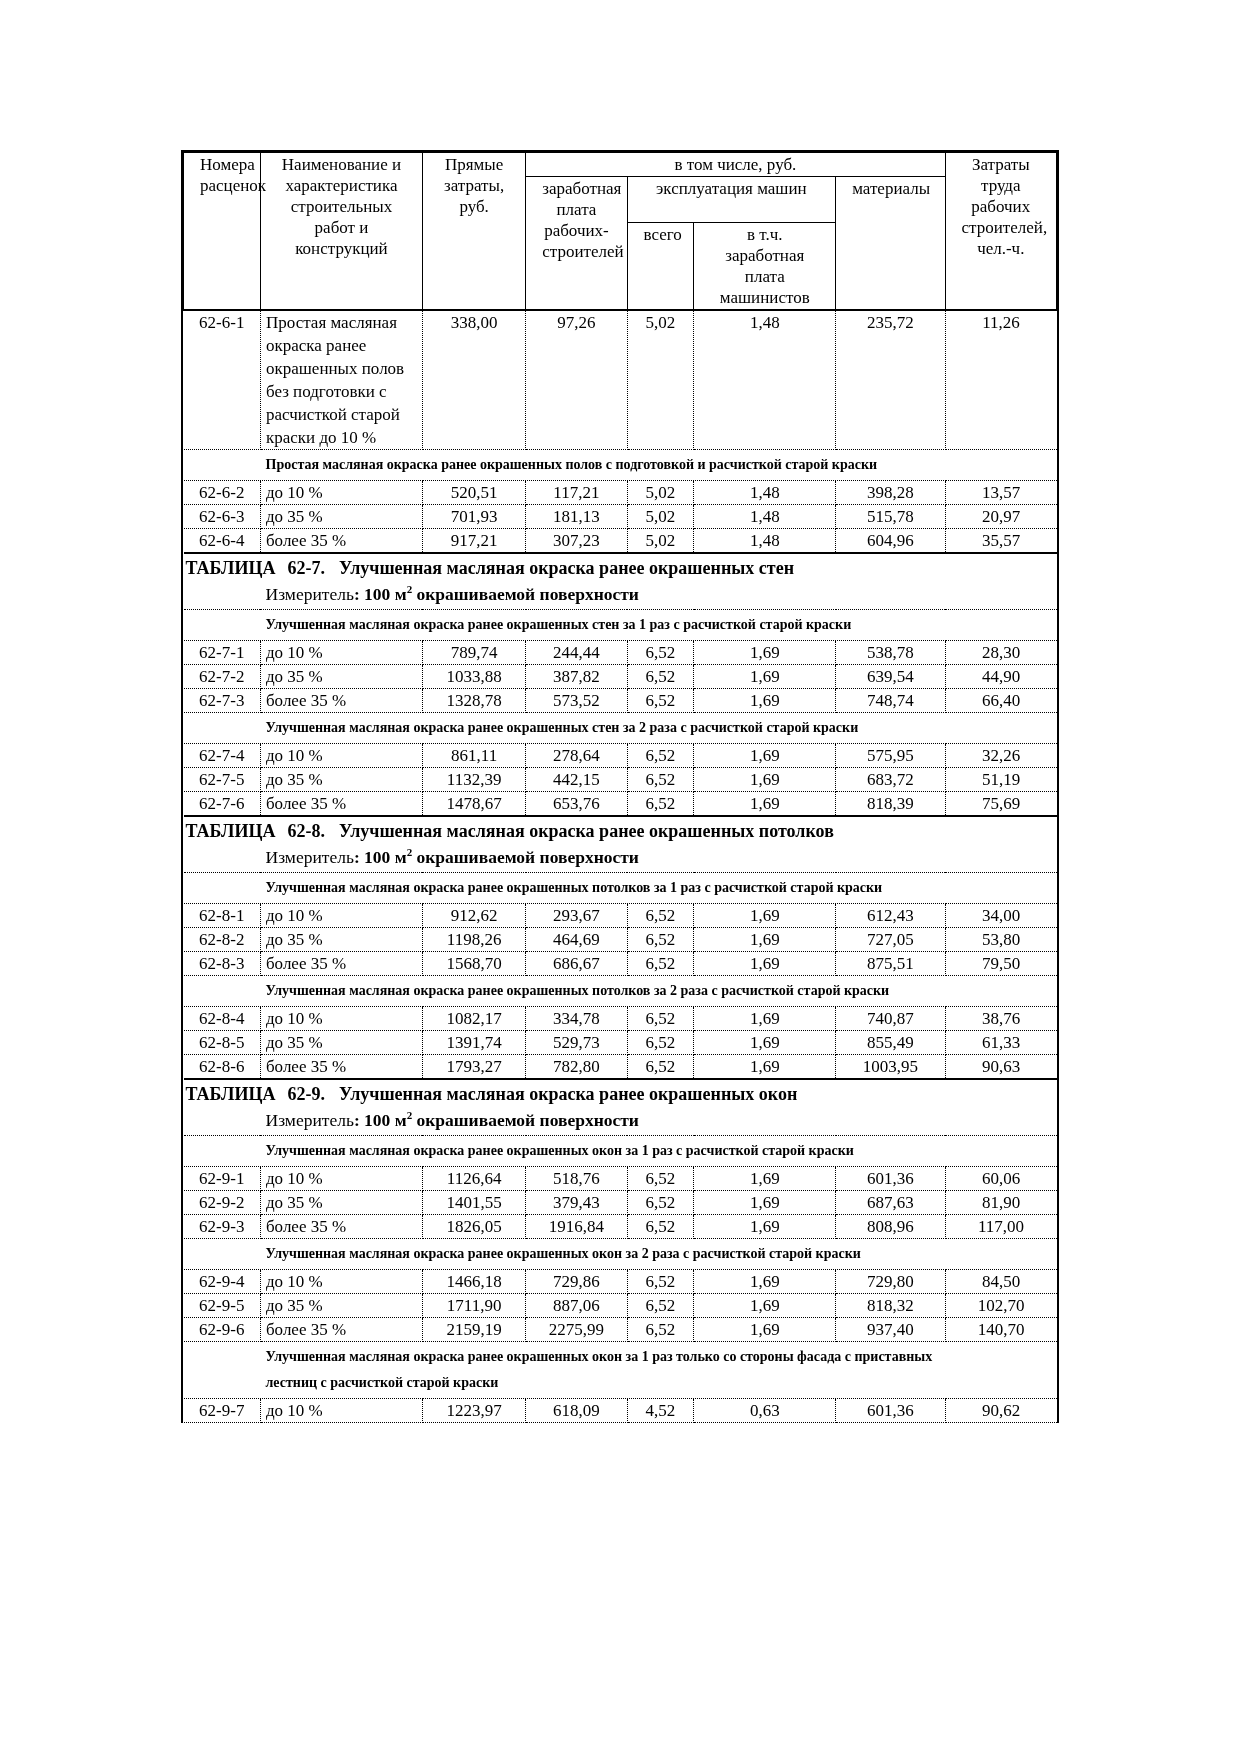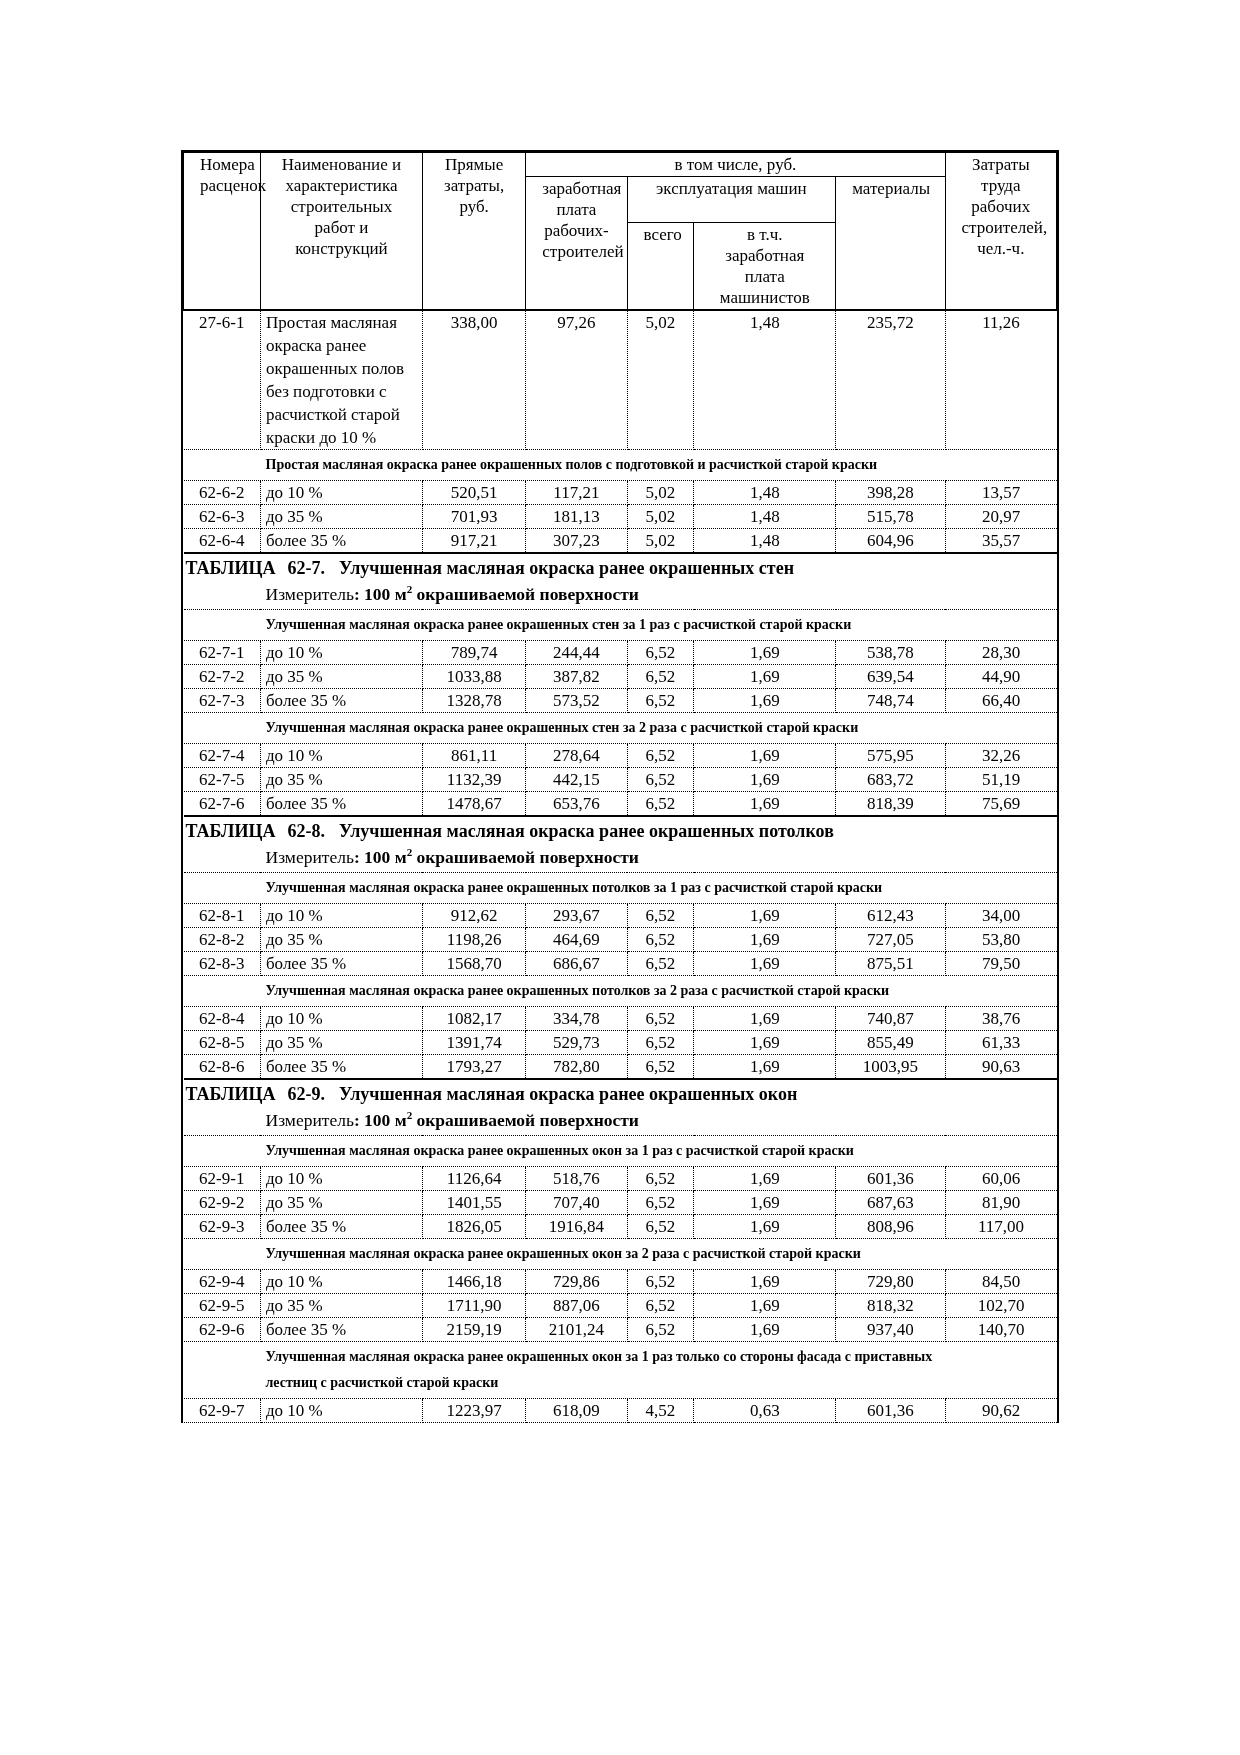--- a/index.html
+++ b/index.html
@@ -76,21 +76,21 @@
           <th colspan="2">эксплуатация машин</th>
           <th rowspan="2">материалы</th>
         </tr>
         <tr class="h-row3">
           <th>всего</th>
           <th>в т.ч. заработная плата машинистов</th>
         </tr>
       </thead>
       <tbody>
           <tr class="item-row">
-            <td class="c-code">27-6-1</td>
+            <td class="c-code">62-6-1</td>
             <td class="c-name">Простая масляная окраска ранее окрашенных полов без подготовки с расчисткой старой краски до 10 %</td>
             <td class="c-num">338,00</td>
             <td class="c-num">97,26</td>
             <td class="c-num">5,02</td>
             <td class="c-num">1,48</td>
             <td class="c-num">235,72</td>
             <td class="c-num">11,26</td>
           </tr>
           <tr class="section-row">
             <td colspan="8">
@@ -297,21 +297,21 @@
             <td class="c-num">518,76</td>
             <td class="c-num">6,52</td>
             <td class="c-num">1,69</td>
             <td class="c-num">601,36</td>
             <td class="c-num">60,06</td>
           </tr>
           <tr class="item-row">
             <td class="c-code">62-9-2</td>
             <td class="c-name">до 35 %</td>
             <td class="c-num">1401,55</td>
-            <td class="c-num">707,40</td>
+            <td class="c-num">379,43</td>
             <td class="c-num">6,52</td>
             <td class="c-num">1,69</td>
             <td class="c-num">687,63</td>
             <td class="c-num">81,90</td>
           </tr>
           <tr class="item-row">
             <td class="c-code">62-9-3</td>
             <td class="c-name">более 35 %</td>
             <td class="c-num">1826,05</td>
             <td class="c-num">1916,84</td>
@@ -342,21 +342,21 @@
             <td class="c-num">887,06</td>
             <td class="c-num">6,52</td>
             <td class="c-num">1,69</td>
             <td class="c-num">818,32</td>
             <td class="c-num">102,70</td>
           </tr>
           <tr class="item-row">
             <td class="c-code">62-9-6</td>
             <td class="c-name">более 35 %</td>
             <td class="c-num">2159,19</td>
-            <td class="c-num">2101,24</td>
+            <td class="c-num">2275,99</td>
             <td class="c-num">6,52</td>
             <td class="c-num">1,69</td>
             <td class="c-num">937,40</td>
             <td class="c-num">140,70</td>
           </tr>
           <tr class="section-row">
             <td colspan="8">
               <div class="sec-text">Улучшенная масляная окраска ранее окрашенных окон за 1 раз только со стороны фасада с приставных лестниц с расчисткой старой краски</div>
             </td>
           </tr>

